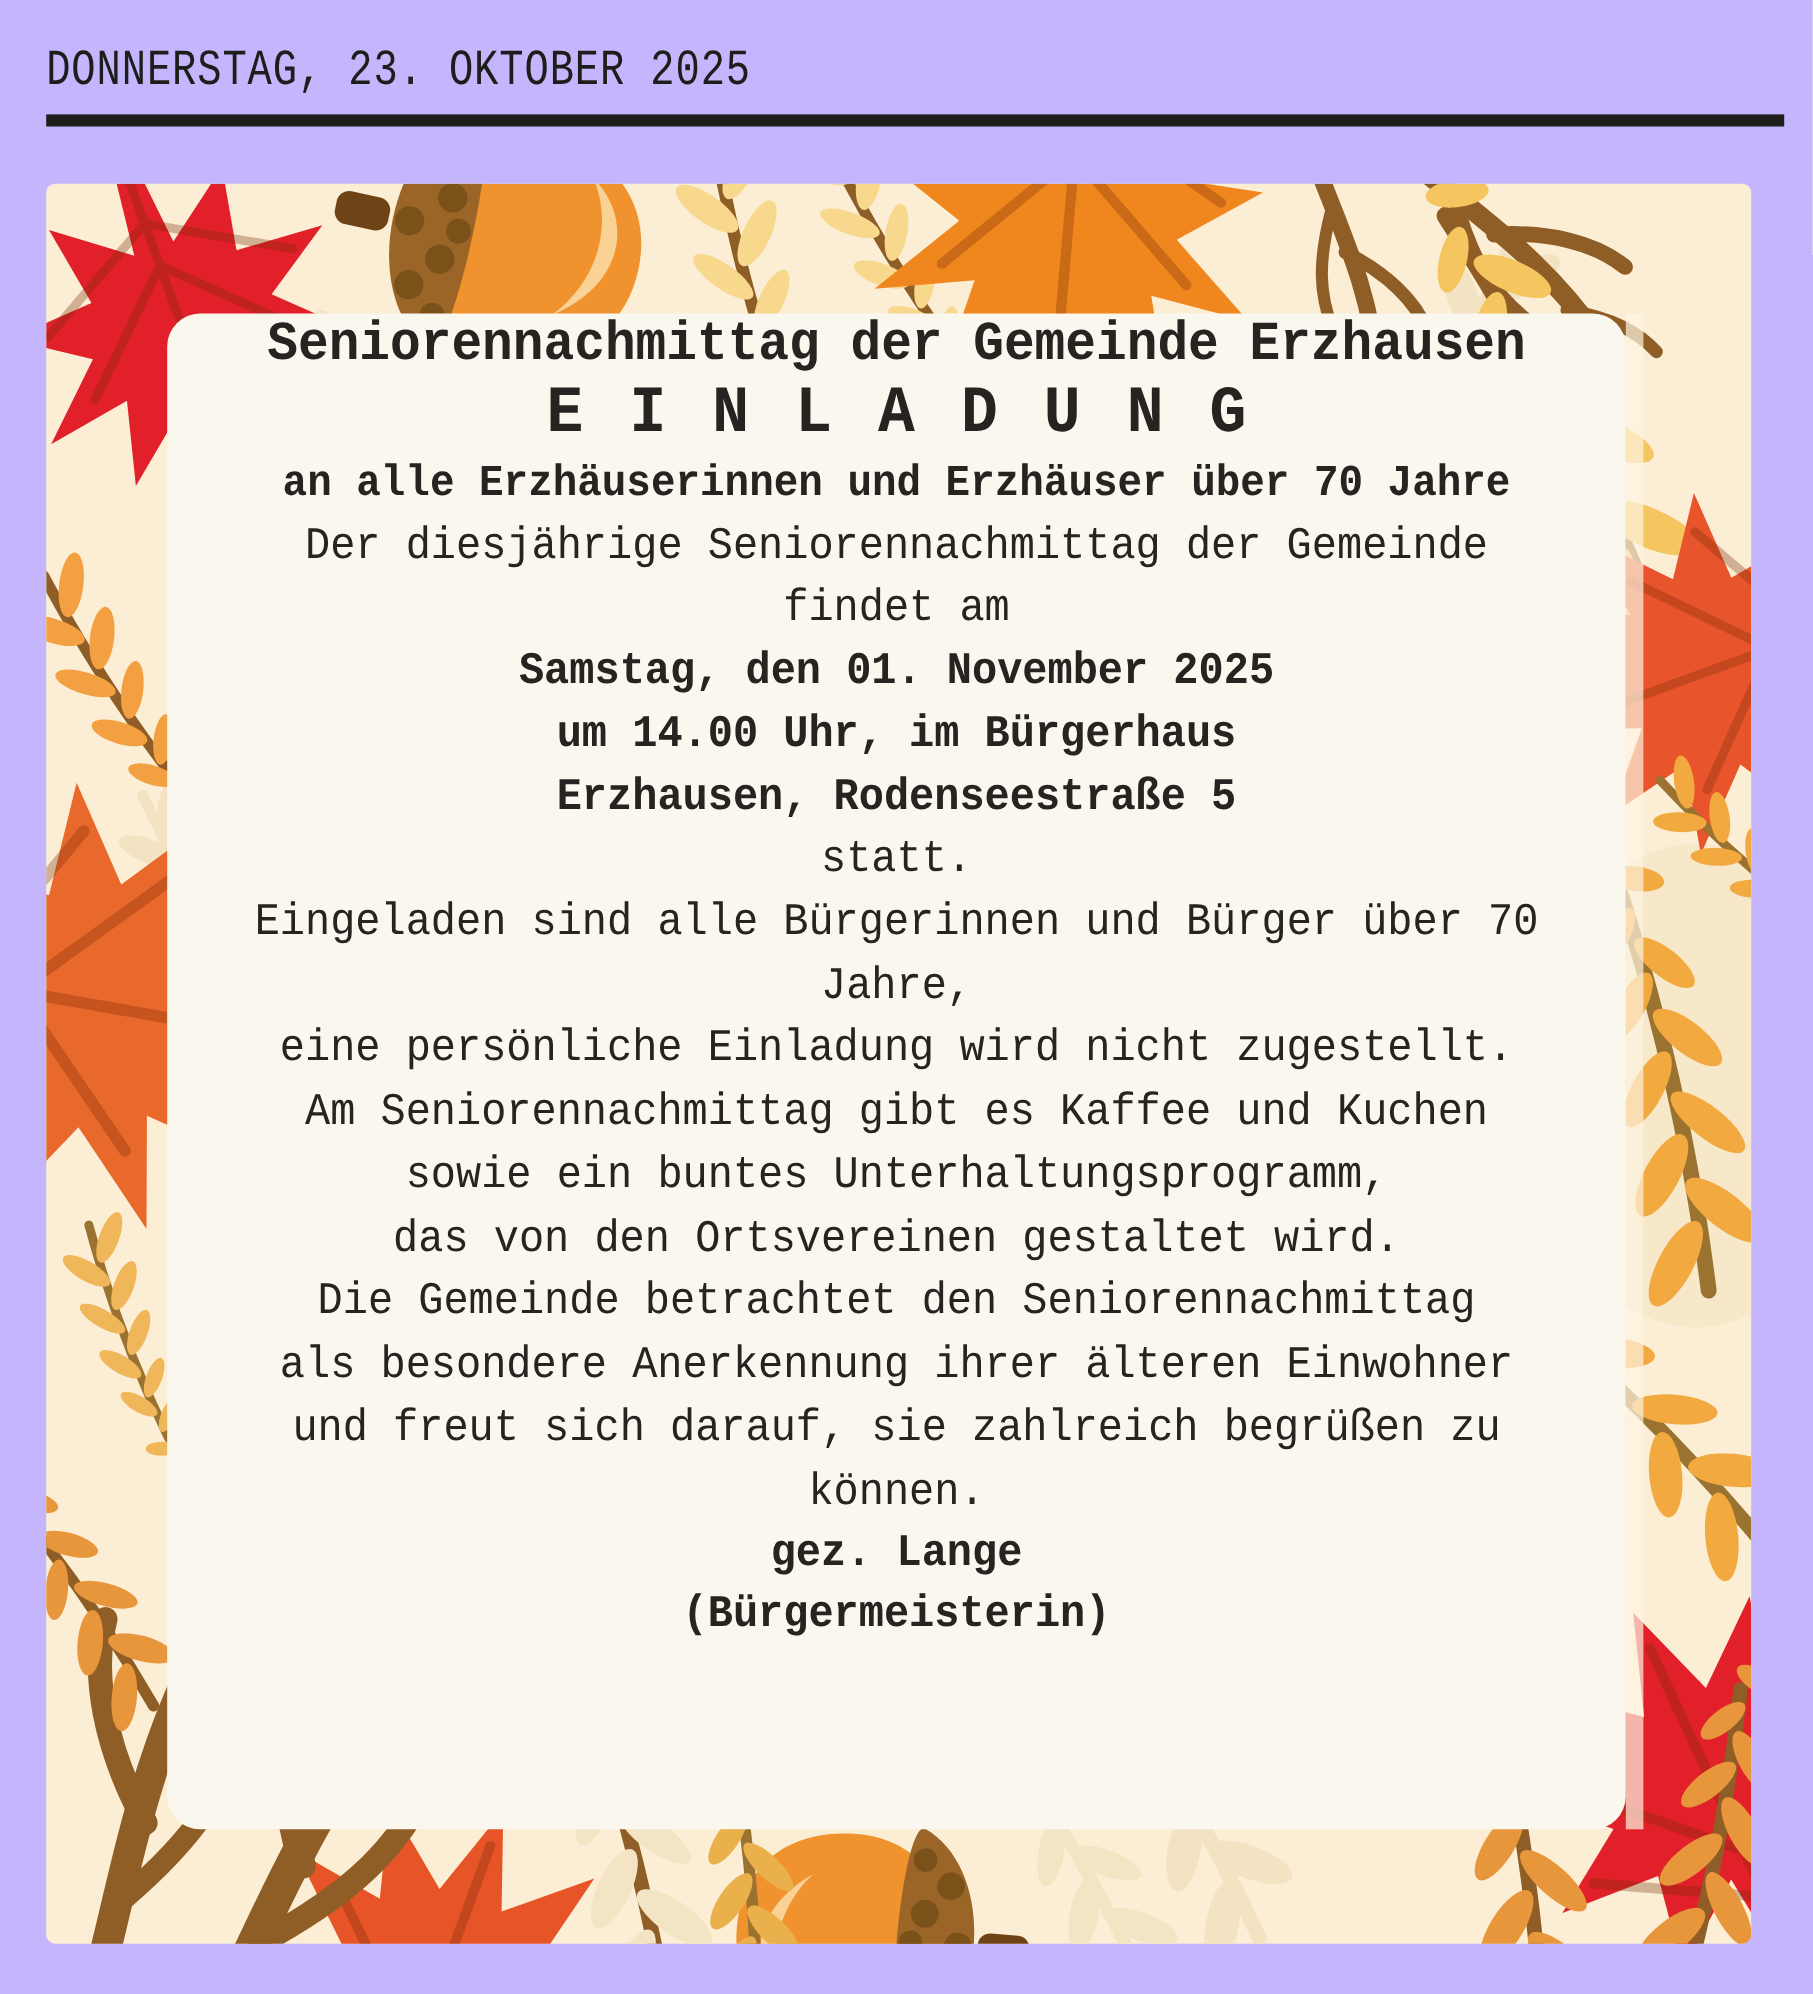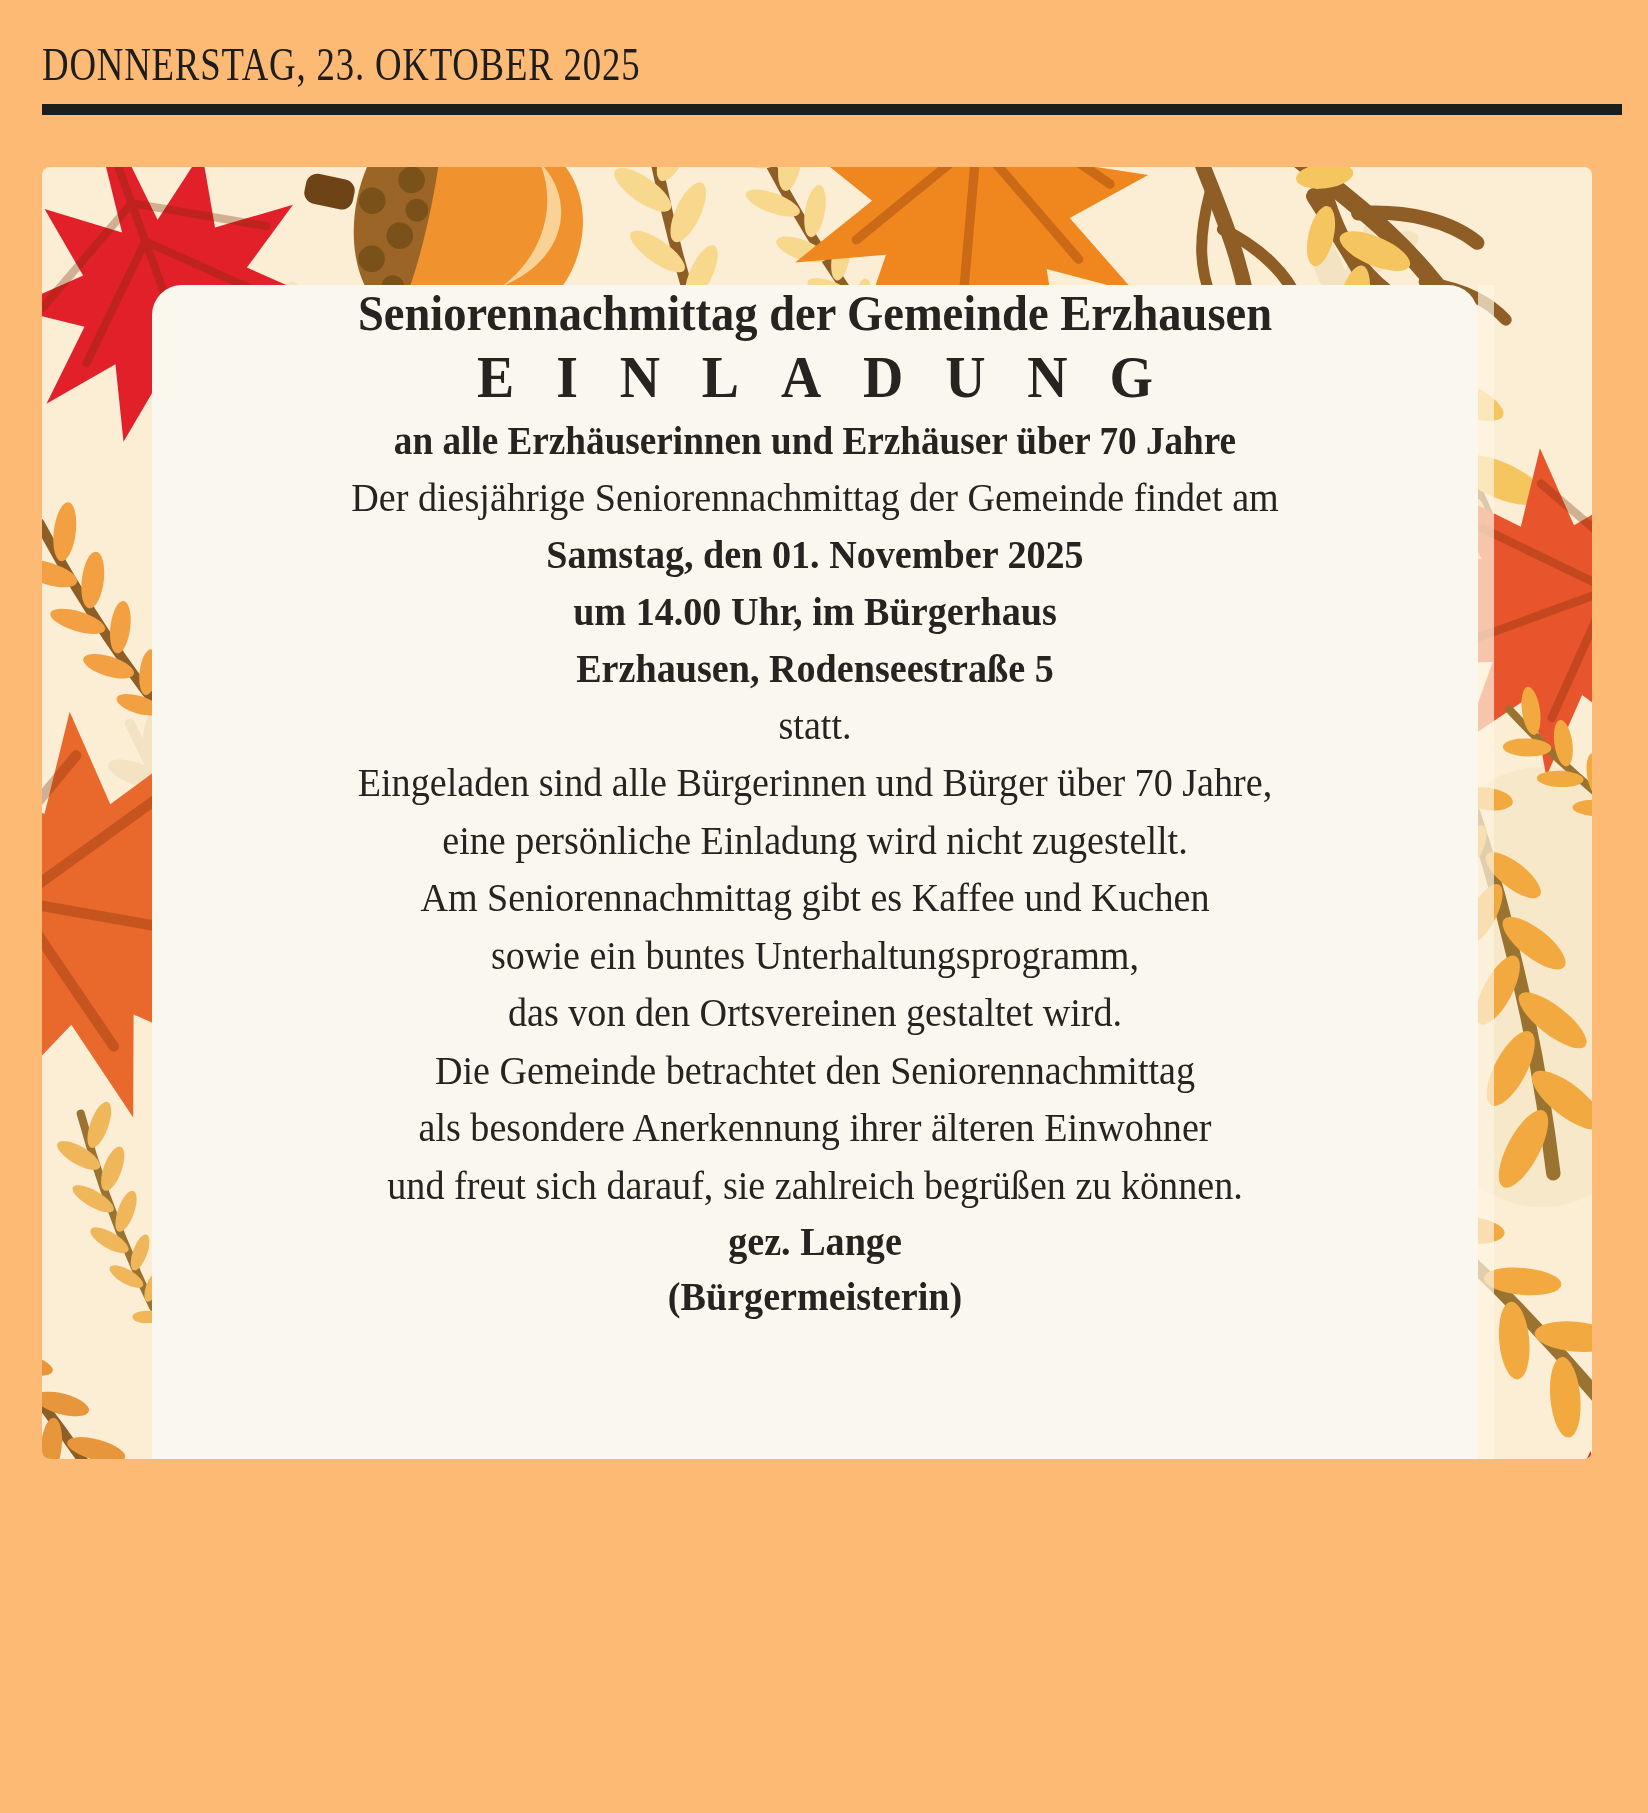--- a/index.html
+++ b/index.html
@@ -1,23 +1,23 @@
 <!DOCTYPE html>
 <html><head>
 <meta charset="utf-8">
 <style>
   html,body{margin:0;padding:0;background:#ffffff;}
-  .page{position:relative;width:1648px;height:1813px;background:#fdba74;overflow:hidden;
-        font-family:Liberation Serif, serif;}
+  .page{position:relative;width:1648px;height:1813px;background:#c4b5fd;overflow:hidden;
+        font-family:Liberation Mono, monospace;}
   
   .dateline{position:absolute;left:42px;top:38px;font-size:46px;color:#1d1d1b;
             letter-spacing:1px;white-space:nowrap;transform:scaleX(.8);transform-origin:left top;}
   .rule{position:absolute;left:42px;top:104px;width:1580px;height:11px;background:#1d1d1b;}
   
-  .frame{position:absolute;left:42px;top:167px;width:1550px;height:1292px;
+  .frame{position:absolute;left:42px;top:167px;width:1550px;height:1600px;
          background:#fbeed4;border-radius:8px;overflow:hidden;}
   .deco{position:absolute;left:0;top:0;width:1550px;height:1618px;display:block;}
   .deco .stem{fill:none;stroke:var(--st,#8f5e26);stroke-width:9;stroke-linecap:round;}
   .deco .leaf{fill:var(--lf,#f2a93f);}
   .deco .branch{fill:none;stroke:var(--st,#8f5e26);stroke-linecap:round;}
   .deco .vein{stroke:rgba(120,45,5,.32);stroke-width:6;fill:none;stroke-linecap:round;}
   .deco .nut{fill:var(--nut,#f0922d);}
   .deco .shine{fill:#fbd9a2;opacity:.9;}
   .deco .cap{fill:var(--cap,#9a6526);}
   .deco .dots circle{fill:#7a5119;}

